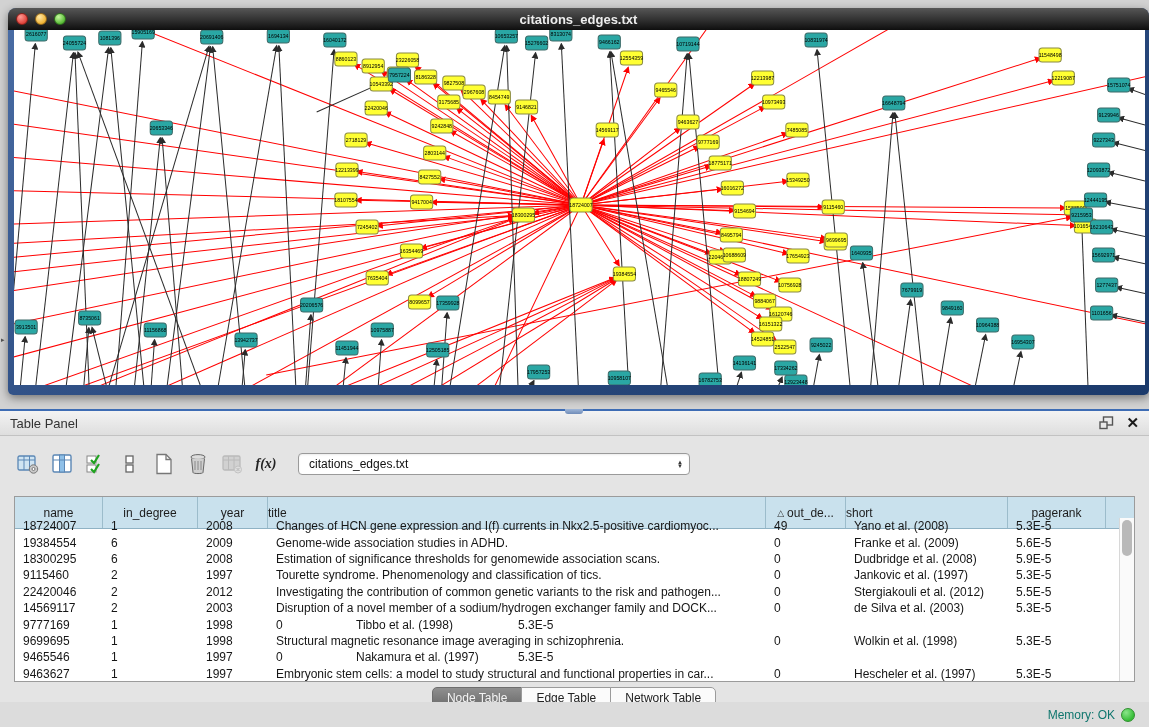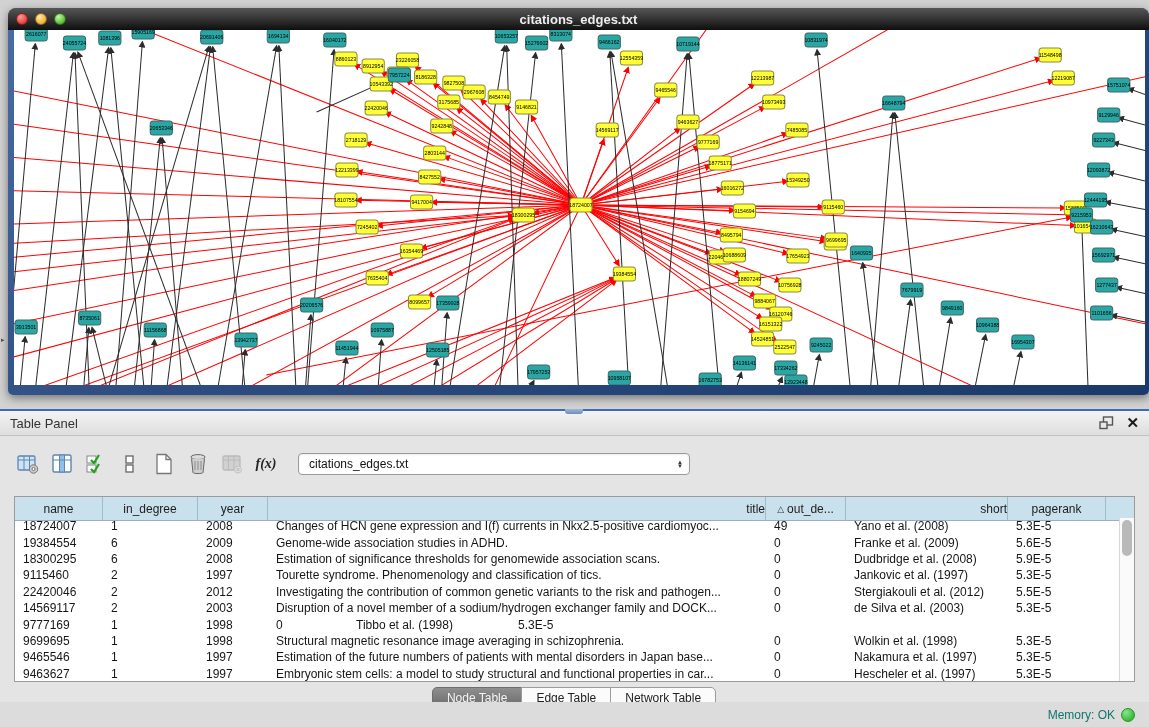--- a/index.html
+++ b/index.html
@@ -42,30 +42,30 @@
   .fx { font-family:"Liberation Serif", serif; font-style:italic; font-weight:bold; font-size:14px; color:#222; }
   .selectbox { margin-left:12px; width:392px; height:22px; background:#fff;
     border:1px solid #9a9a9a; border-radius:4px; display:flex; align-items:center;
     padding:0 6px 0 10px; font-size:12px; color:#111; box-shadow:inset 0 1px 2px rgba(0,0,0,.08); }
   .selectbox .val { flex:1; }
   .spin { display:flex; flex-direction:column; line-height:4px; font-size:6px; color:#333; }
 
   
   .grid { position:absolute; left:14px; top:85px; width:1121px; height:186px;
     background:#fff; border:1px solid #9b9b9b; overflow:hidden; }
-  .grid-header { display:flex; height:24px; background:#c9e1ed; border-bottom:1px solid #8fb2c4; }
+  .grid-header { display:flex; height:32px; background:#c9e1ed; border-bottom:1px solid #8fb2c4; }
   .hc { display:flex; align-items:center; justify-content:center; font-size:12px; color:#1c1c1c;
     border-right:1px solid #9cbccb; height:100%; gap:3px; overflow:hidden; white-space:nowrap; }
   .hc .sort { font-size:9px; color:#333; }
   .hc.fill { border-right:none; background:#c9e1ed; }
   .grid-body { position:absolute; top:21px; left:0; right:15px; bottom:0; }
   .tr { display:flex; height:16.4px; align-items:center; }
   .td { font-size:12px; color:#161616; padding-left:8px; overflow:hidden; white-space:nowrap; }
   .c0{width:88px;} .c1{width:95px;} .c2{width:70px;} .c3{width:498px;} .c4{width:80px;} .c5{width:162px;} .c6{width:98px;}
-  .hc.c3, .hc.c5 { justify-content:flex-end; }
+  .hc.c3, .hc.c5 { justify-content:flex-start; }
   .vscroll { position:absolute; right:0; top:21px; bottom:0; width:15px; background:#fafafa;
     border-left:1px solid #d8d8d8; }
   .vthumb { position:absolute; top:2px; left:2px; width:10px; height:36px; background:#b9b9b9; border-radius:6px; }
 
   
   .tabs { position:absolute; left:0; right:0; top:276px; display:flex; justify-content:center; }
   .tab { font-size:12px; padding:3px 14px; background:#fbfbfb; border:1px solid #9b9b9b;
     color:#222; margin-left:-1px; }
   .tab:first-child { border-radius:5px 0 0 5px; }
   .tab:last-child { border-radius:0 5px 5px 0; }
@@ -834,21 +834,20 @@
             <div class="td c2">1998</div>
             <div class="td c3">Structural magnetic resonance image averaging in schizophrenia.</div>
             <div class="td c4">0</div>
             <div class="td c5">Wolkin et al. (1998)</div>
             <div class="td c6">5.3E-5</div>
           </div>
           <div class="tr">
             <div class="td c0">9465546</div>
             <div class="td c1">1</div>
             <div class="td c2">1997</div>
-            <div class="td c3">Estimation of the future numbers of patients with mental disorders in Japan base...</div>
             <div class="td c4">0</div>
             <div class="td c5">Nakamura et al. (1997)</div>
             <div class="td c6">5.3E-5</div>
           </div>
           <div class="tr">
             <div class="td c0">9463627</div>
             <div class="td c1">1</div>
             <div class="td c2">1997</div>
             <div class="td c3">Embryonic stem cells: a model to study structural and functional properties in car...</div>
             <div class="td c4">0</div>

